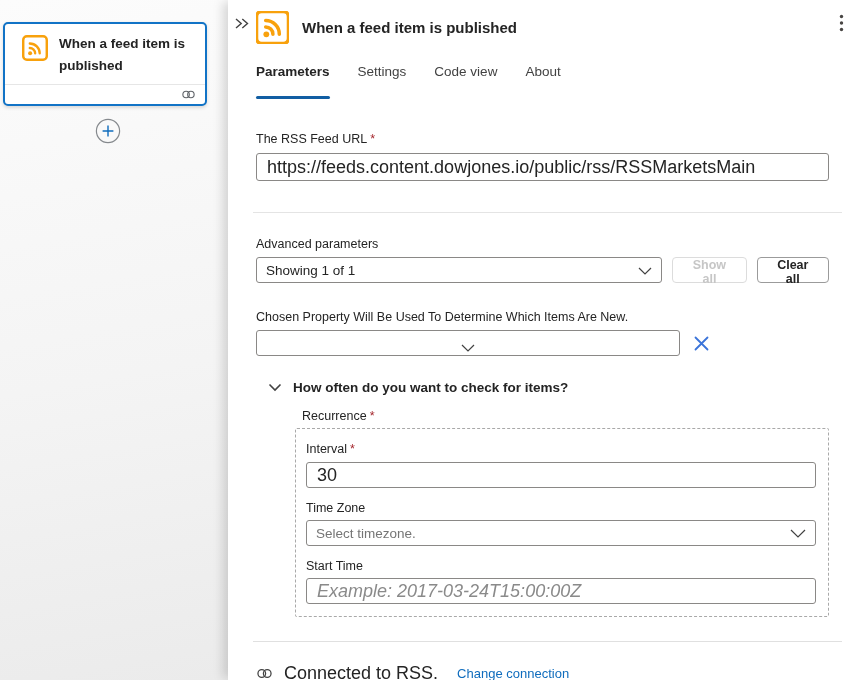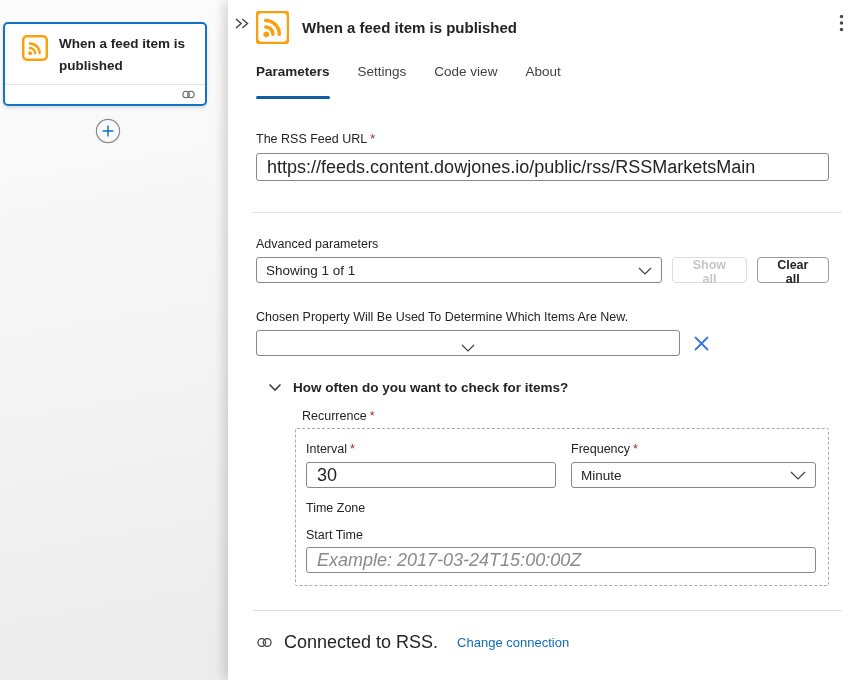--- a/index.html
+++ b/index.html
@@ -215,37 +215,32 @@
     </div>
 
     <div class="dashed-box">
       <div class="box-row1">
         <div class="col-interval">
           <div>
             <span class="field-label">Interval</span><span class="ast">*</span>
           </div>
           <input class="text-input small-input" type="text" value="30" style="">
         </div>
-        <div class="col-frequency">
-          <div>
-            <span class="field-label">Frequency</span><span class="ast">*</span>
-          </div>
-          <div class="combo mt5">
-            <span class="combo-value">Minute</span>
-            <span>
-              <svg width="16" height="9" viewBox="0 0 16 9">
-                  <path d="M1 1 L8 8 L15 1" fill="none" stroke="#424242" stroke-width="1.2"></path>
-                </svg>
-            </span>
-          </div>
-        </div>
       </div>
 
       <div class="box-field">
         <div class="field-label">Time Zone</div>
+        <div class="combo mt5">
+          <span class="combo-value placeholder-text">Select timezone.</span>
+          <span>
+            <svg width="16" height="9" viewBox="0 0 16 9">
+                <path d="M1 1 L8 8 L15 1" fill="none" stroke="#424242" stroke-width="1.2"></path>
+              </svg>
+          </span>
+        </div>
       </div>
 
       <div class="box-field">
         <div class="field-label">Start Time</div>
         <input class="text-input small-input start-input" type="text" placeholder="Example: 2017-03-24T15:00:00Z" style="">
       </div>
     </div>
   </div>
 
   <div class="footer-divider"></div>

